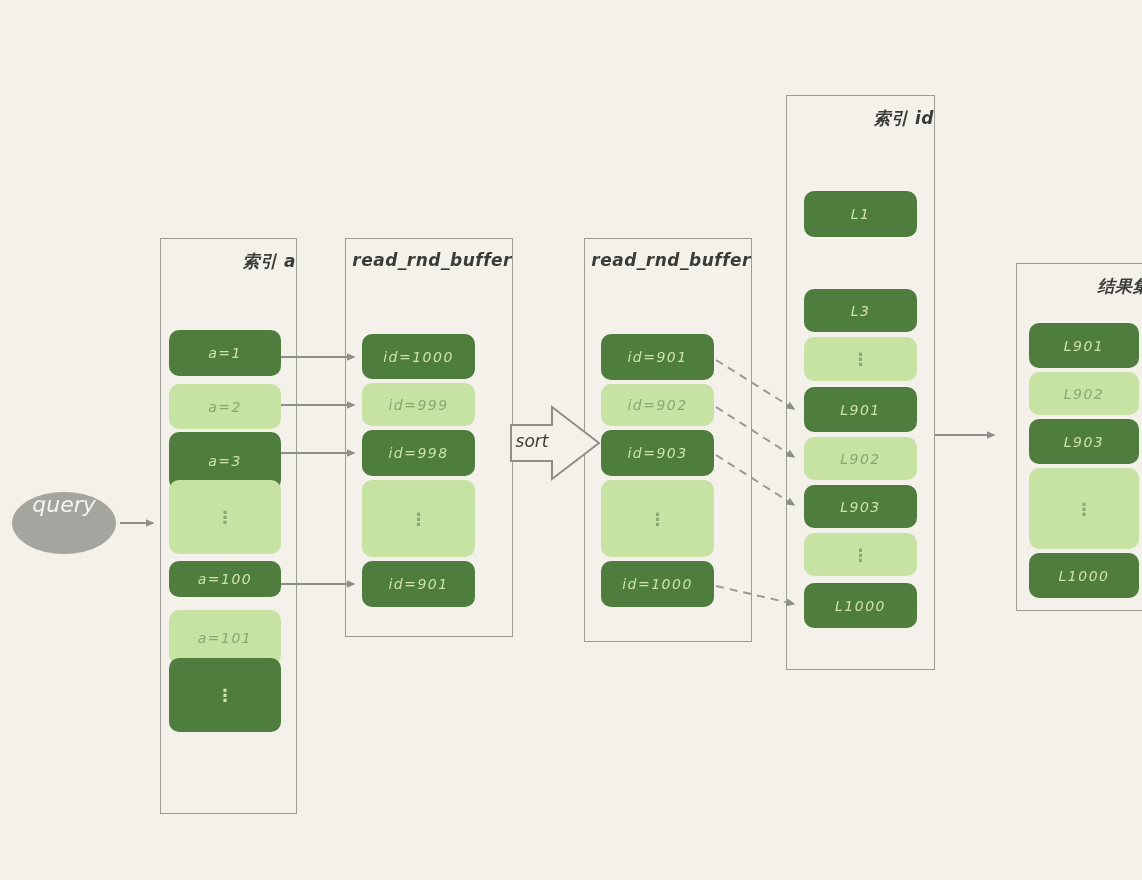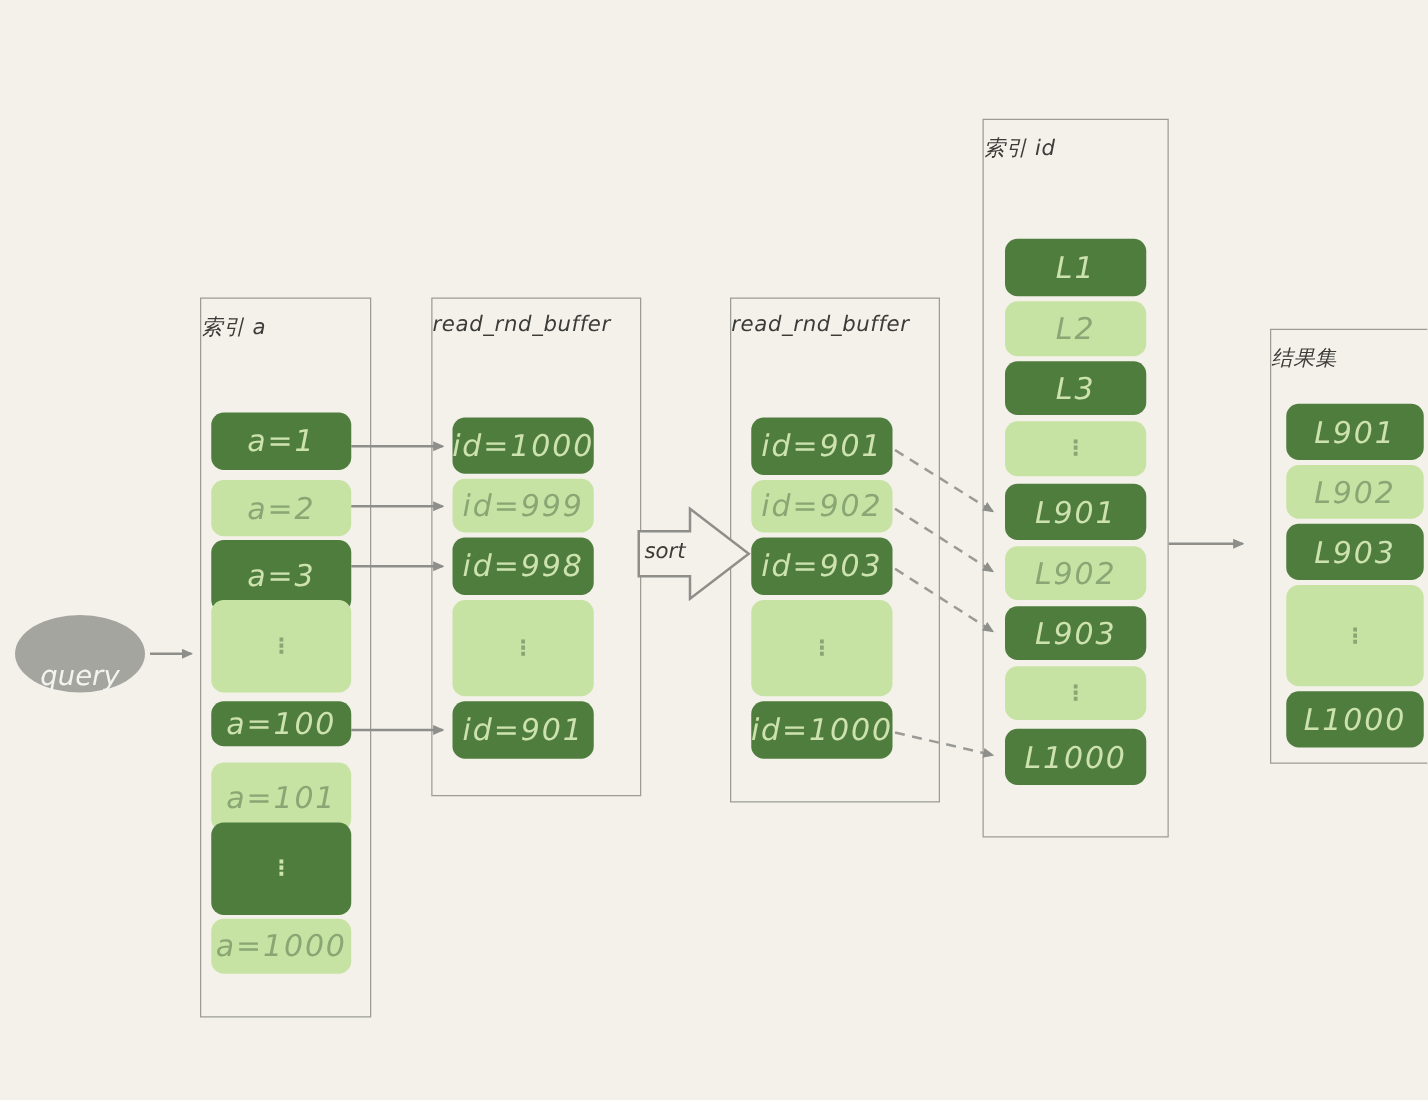--- a/index.html
+++ b/index.html
@@ -18,51 +18,51 @@
     pointer-events:none;z-index:5;
   }
   .box{
     position:absolute;
     border:1.6px solid #9c9c97;
     background:transparent;
     z-index:2;
   }
   .box-title{
     position:absolute;top:11px;left:0;width:100%;
-    text-align:left;
-    font-size:17px;font-weight:400;color:#3b3b38;
+    text-align:right;
+    font-size:17px;font-weight:700;color:#3b3b38;
     letter-spacing:0.5px;
     font-style:italic;
   }
   .cell{
     position:absolute;
     border-radius:10px;
     display:flex;align-items:center;justify-content:center;
-    font-size:24px;font-style:italic;letter-spacing:1.5px;
+    font-size:14px;font-style:italic;letter-spacing:1.5px;
     z-index:3;
   }
   .cell[data-variant~="dark"]{background:#4e7d3d;color:#cde2af;}
   .cell[data-variant~="light"]{background:#c7e3a3;color:#8aa674;}
   .cell[data-variant~="dots"]{
     font-style:normal;font-size:17px;letter-spacing:0;font-weight:600;
   }
   .box1 .cell{left:8px;width:112px;}
   .box2 .cell{left:16px;width:113px;}
   .box3 .cell{left:16px;width:113px;}
   .box4 .cell{left:17px;width:113px;}
   .box5 .cell{left:12px;width:110px;}
   .box1{left:160px;top:238px;width:135px;height:574px;}
   .box2{left:345px;top:238px;width:166px;height:397px;}
   .box3{left:584px;top:238px;width:166px;height:402px;}
   .box4{left:786px;top:95px;width:147px;height:573px;}
   .box5{left:1000px;top:263px;width:133px;height:346px;margin-left:16px;}
   .query-node{
     position:absolute;left:12px;top:492px;width:104px;height:62px;
     background:#a5a5a0;border-radius:50%;
-    display:flex;align-items:flex-end;justify-content:center;
+    display:flex;align-items:flex-start;justify-content:center;
     color:#f4f3ef;font-size:22px;font-style:italic;
     z-index:3;
   }
   .sort-label{
     position:absolute;left:512px;top:431px;width:40px;
     text-align:center;
     font-size:17px;color:#3b3b38;font-style:italic;
     z-index:6;
   }
 </style>
@@ -103,21 +103,20 @@
 
   <div class="box box1">
     <div class="box-title">索引 a</div>
     <div class="cell" style="top:91px;height:46px" data-variant="dark">a=1</div>
     <div class="cell" style="top:145px;height:45px" data-variant="light">a=2</div>
     <div class="cell" style="top:193px;height:58px" data-variant="dark">a=3</div>
     <div class="cell" style="top:241px;height:74px" data-variant="light dots">⋮</div>
     <div class="cell" style="top:322px;height:36px" data-variant="dark">a=100</div>
     <div class="cell" style="top:371px;height:55px" data-variant="light">a=101</div>
     <div class="cell" style="top:419px;height:74px" data-variant="dark dots">⋮</div>
-    <div class="cell" style="top:496px;height:44px" data-variant="light">a=1000</div>
   </div>
 
   <div class="box box2">
     <div class="box-title">read_rnd_buffer</div>
     <div class="cell" style="top:95px;height:45px" data-variant="dark">id=1000</div>
     <div class="cell" style="top:144px;height:43px" data-variant="light">id=999</div>
     <div class="cell" style="top:191px;height:46px" data-variant="dark">id=998</div>
     <div class="cell" style="top:241px;height:77px" data-variant="light dots">⋮</div>
     <div class="cell" style="top:322px;height:46px" data-variant="dark">id=901</div>
   </div>
@@ -127,21 +126,20 @@
     <div class="cell" style="top:95px;height:46px" data-variant="dark">id=901</div>
     <div class="cell" style="top:145px;height:42px" data-variant="light">id=902</div>
     <div class="cell" style="top:191px;height:46px" data-variant="dark">id=903</div>
     <div class="cell" style="top:241px;height:77px" data-variant="light dots">⋮</div>
     <div class="cell" style="top:322px;height:46px" data-variant="dark">id=1000</div>
   </div>
 
   <div class="box box4">
     <div class="box-title">索引 id</div>
     <div class="cell" style="top:95px;height:46px" data-variant="dark">L1</div>
-    <div class="cell" style="top:145px;height:44px" data-variant="light">L2</div>
     <div class="cell" style="top:193px;height:43px" data-variant="dark">L3</div>
     <div class="cell" style="top:241px;height:44px" data-variant="light dots">⋮</div>
     <div class="cell" style="top:291px;height:45px" data-variant="dark">L901</div>
     <div class="cell" style="top:341px;height:43px" data-variant="light">L902</div>
     <div class="cell" style="top:389px;height:43px" data-variant="dark">L903</div>
     <div class="cell" style="top:437px;height:43px" data-variant="light dots">⋮</div>
     <div class="cell" style="top:487px;height:45px" data-variant="dark">L1000</div>
   </div>
 
   <div class="box box5">

